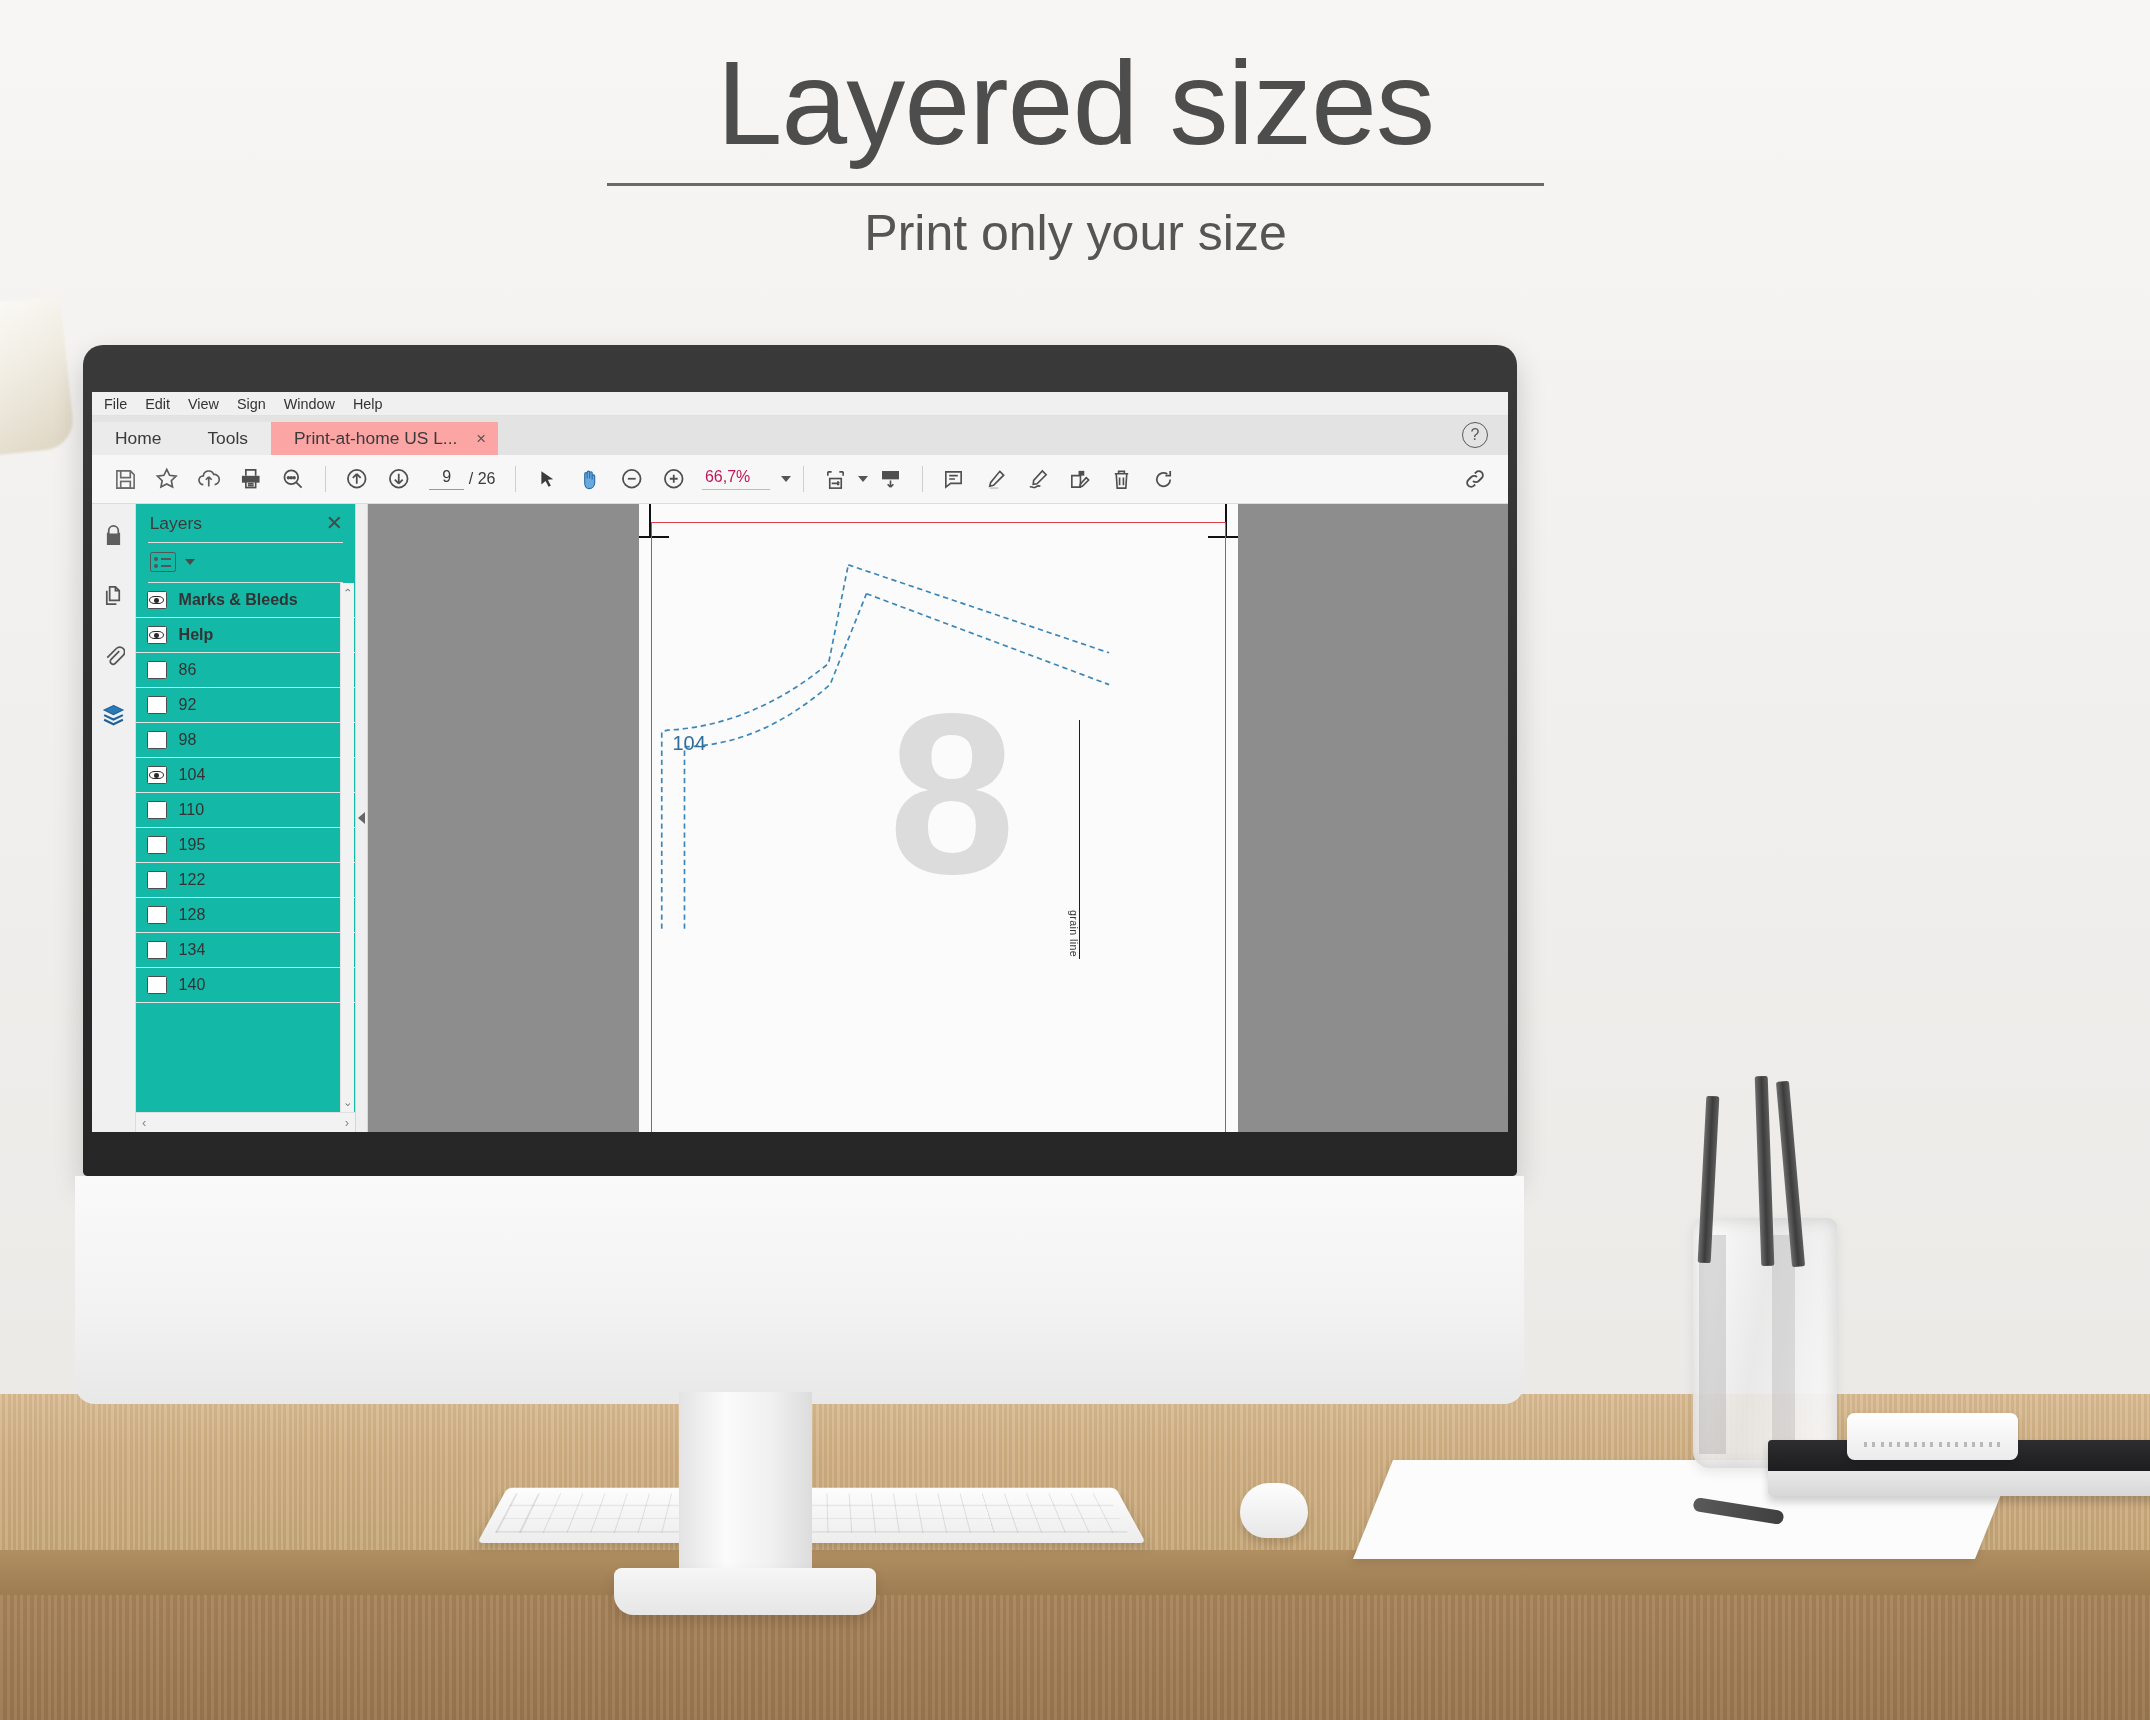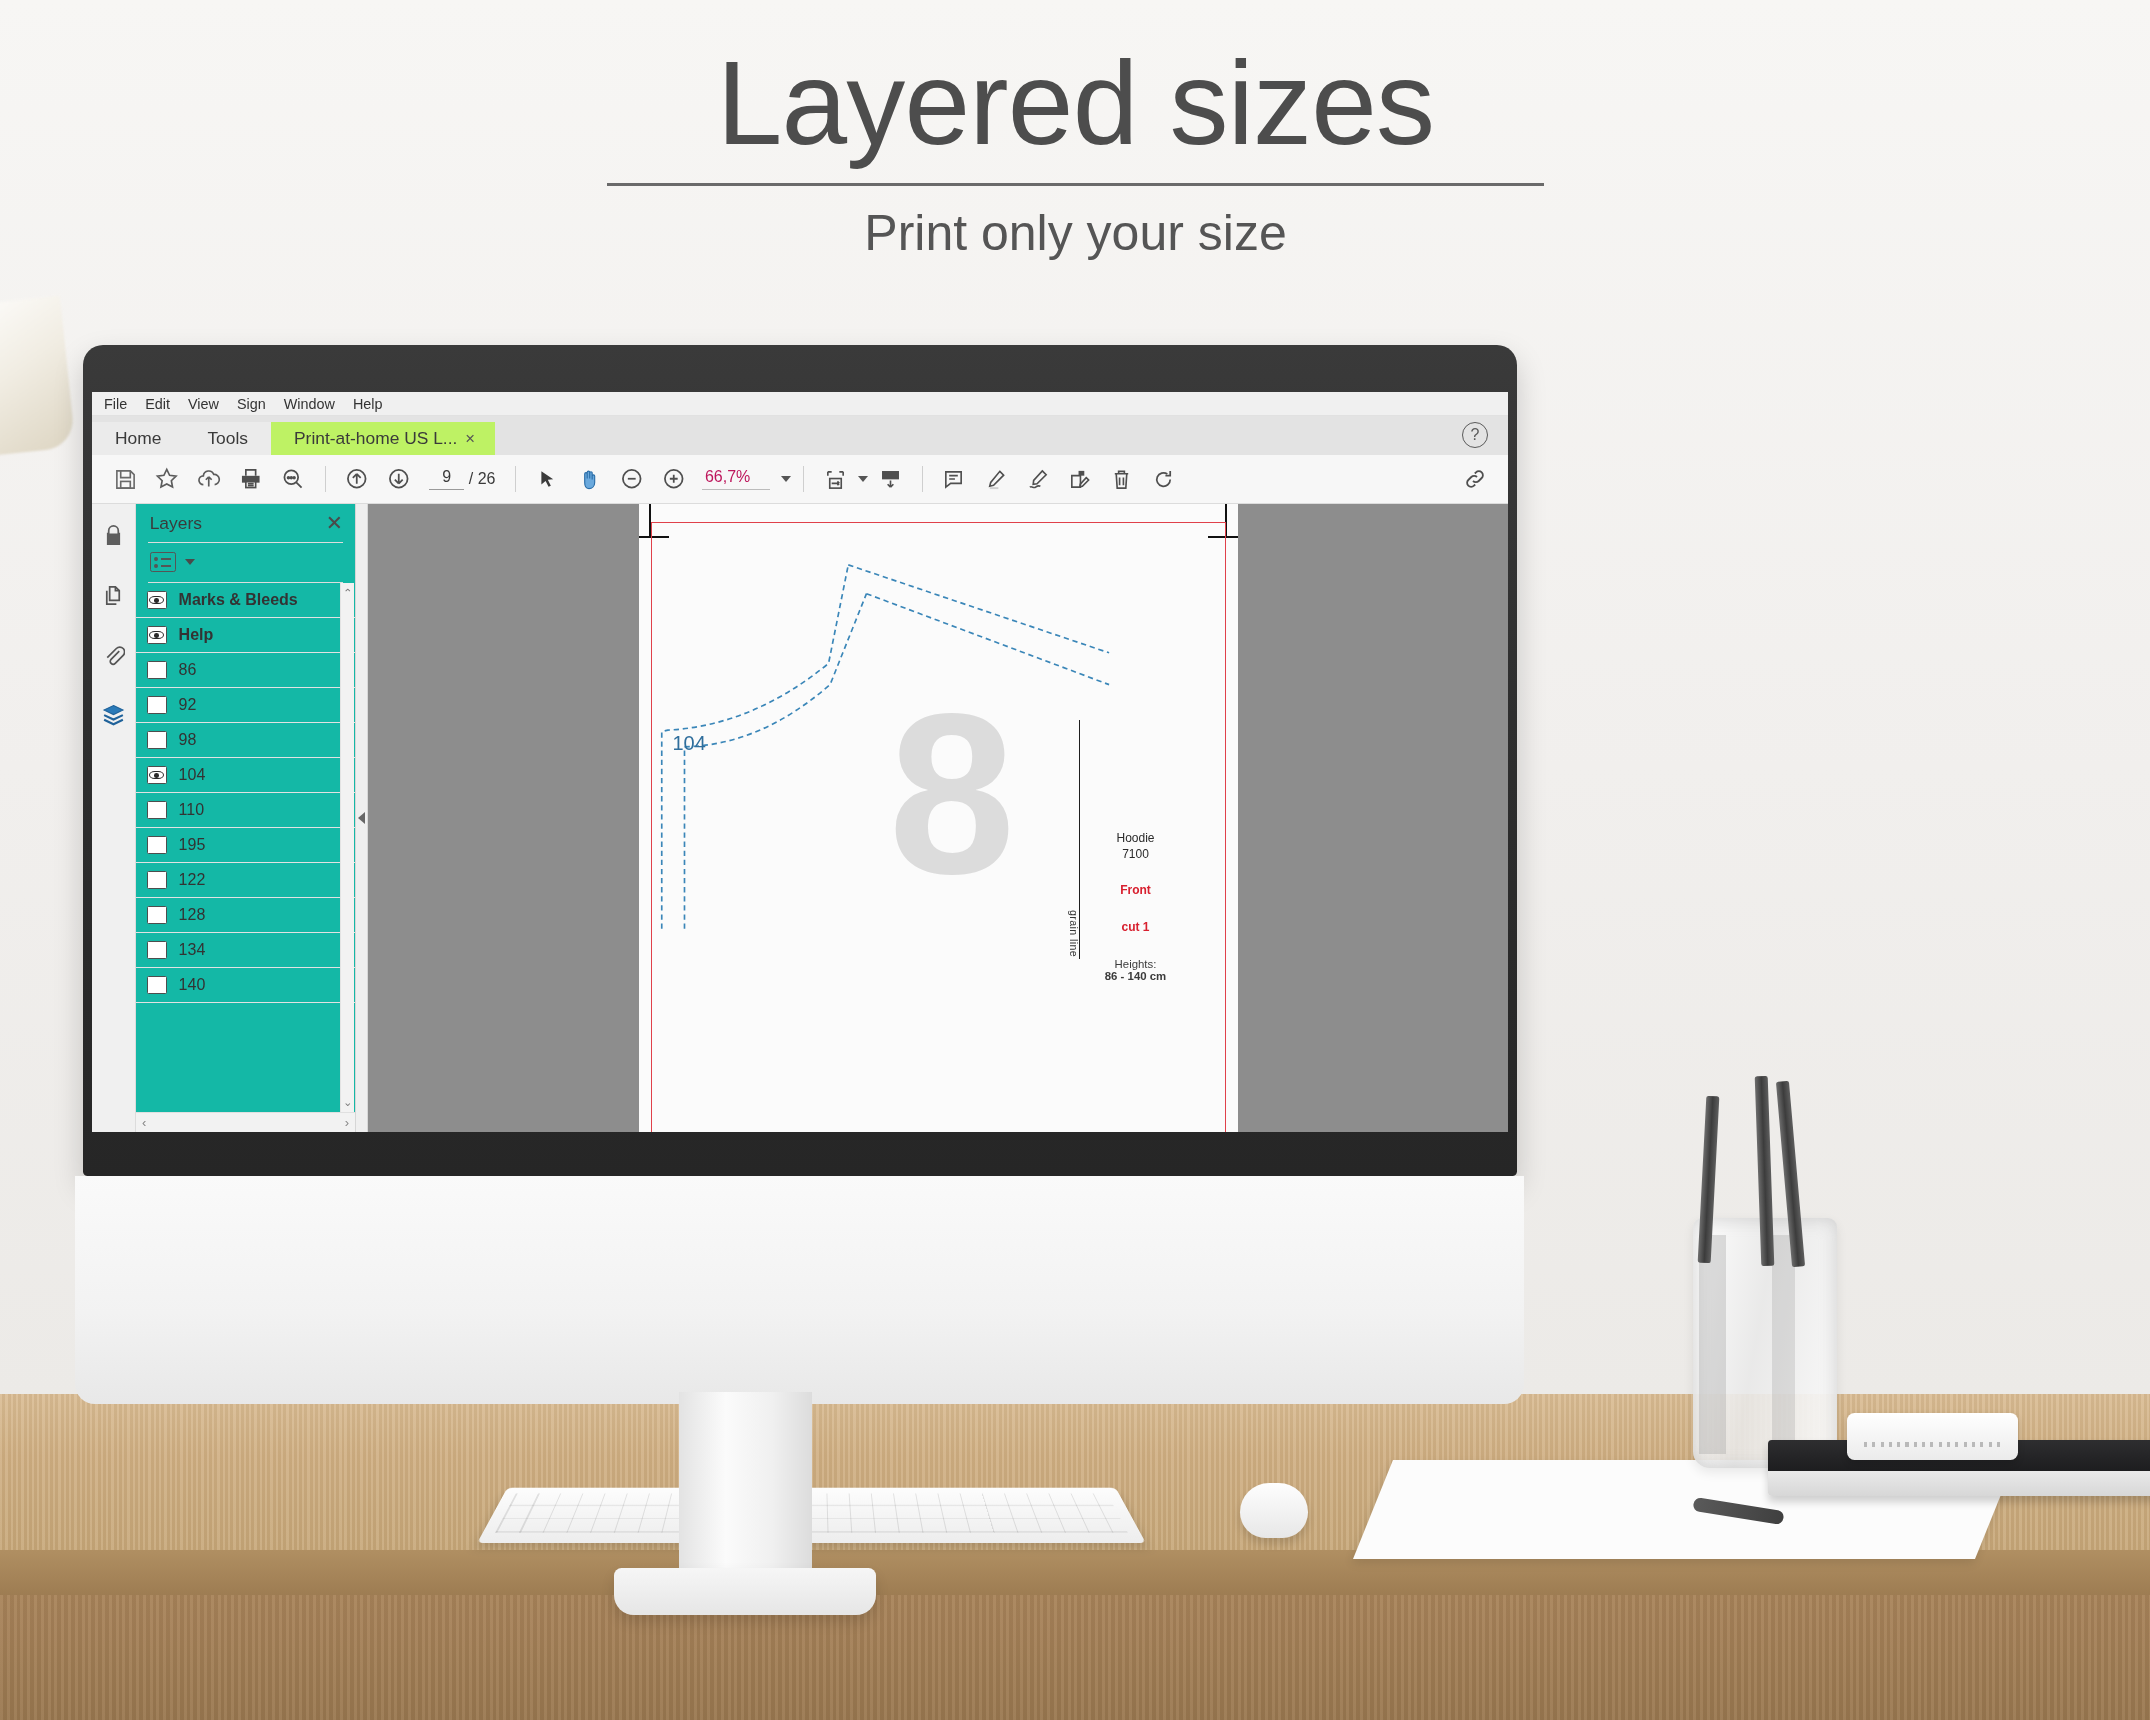--- a/index.html
+++ b/index.html
@@ -132,21 +132,21 @@
   
   .app { position:absolute; inset:0; background:#f7f7f7; display:flex; flex-direction:column;
          font-family:"Liberation Sans", sans-serif; color:#3b3b3b; }
   .menubar { height:24px; background:#f0f0f0; display:flex; align-items:center;
              padding-left:12px; gap:18px; font-size:14.4px; color:#333; border-bottom:0.8px solid #e1e1e1;}
   .menubar span { cursor:default; }
 
   .tabbar { height:39px; background:#e3e3e3; display:flex; align-items:flex-end; position:relative; }
   .tab { height:33px; display:flex; align-items:center; padding:0 23px; font-size:17.4px; color:#3a3a3a;
          background:#ebebeb; }
-  .tab.active-doc { background:#bef264; padding-right:20px; gap:8px; }
+  .tab.active-doc { background:#fca5a5; padding-right:12px; gap:19px; }
   .tab-close { font-size:16.7px; color:#555; }
   .help-btn { position:absolute; right:20px; top:6px; width:26px; height:26px; border:1.9px solid #5a5a5a;
               border-radius:50%; display:flex; align-items:center; justify-content:center;
               font-size:16px; color:#5a5a5a; }
 
   .toolbar { height:49px; background:#f7f7f7; border-bottom:0.8px solid #dcdcdc;
              display:flex; align-items:center; padding:0 13.7px; gap:3px; position:relative; }
   .tb { width:39px; height:39px; display:flex; align-items:center; justify-content:center; }
   .tb svg { display:block; }
   .sep { width:0.8px; height:26px; background:#cfcfcf; margin:0 9px; }
@@ -571,30 +571,20 @@
                 <path d="M60 560 L60 320 Q160 318 252 238 L300 118"></path>
                 <path d="M300 118 L620 238"></path>
               </g>
             </svg>
 
             <div class="size-tag">104</div>
 
             <div class="grainline"></div>
             <div class="grain-label">grain line</div>
 
-            <div class="doc-info">
-              <div class="ln">Hoodie</div>
-              <div class="ln">7100</div>
-              <div class="ln red">Front</div>
-              <div class="ln red">cut 1</div>
-              <div class="heights">
-                <span>Heights:</span>
-                <b>86 - 140 cm</b>
-              </div>
-            </div>
 
           </div>
         </div>
 
       </div>
     </div>
   </div>
 </div>
 
 

